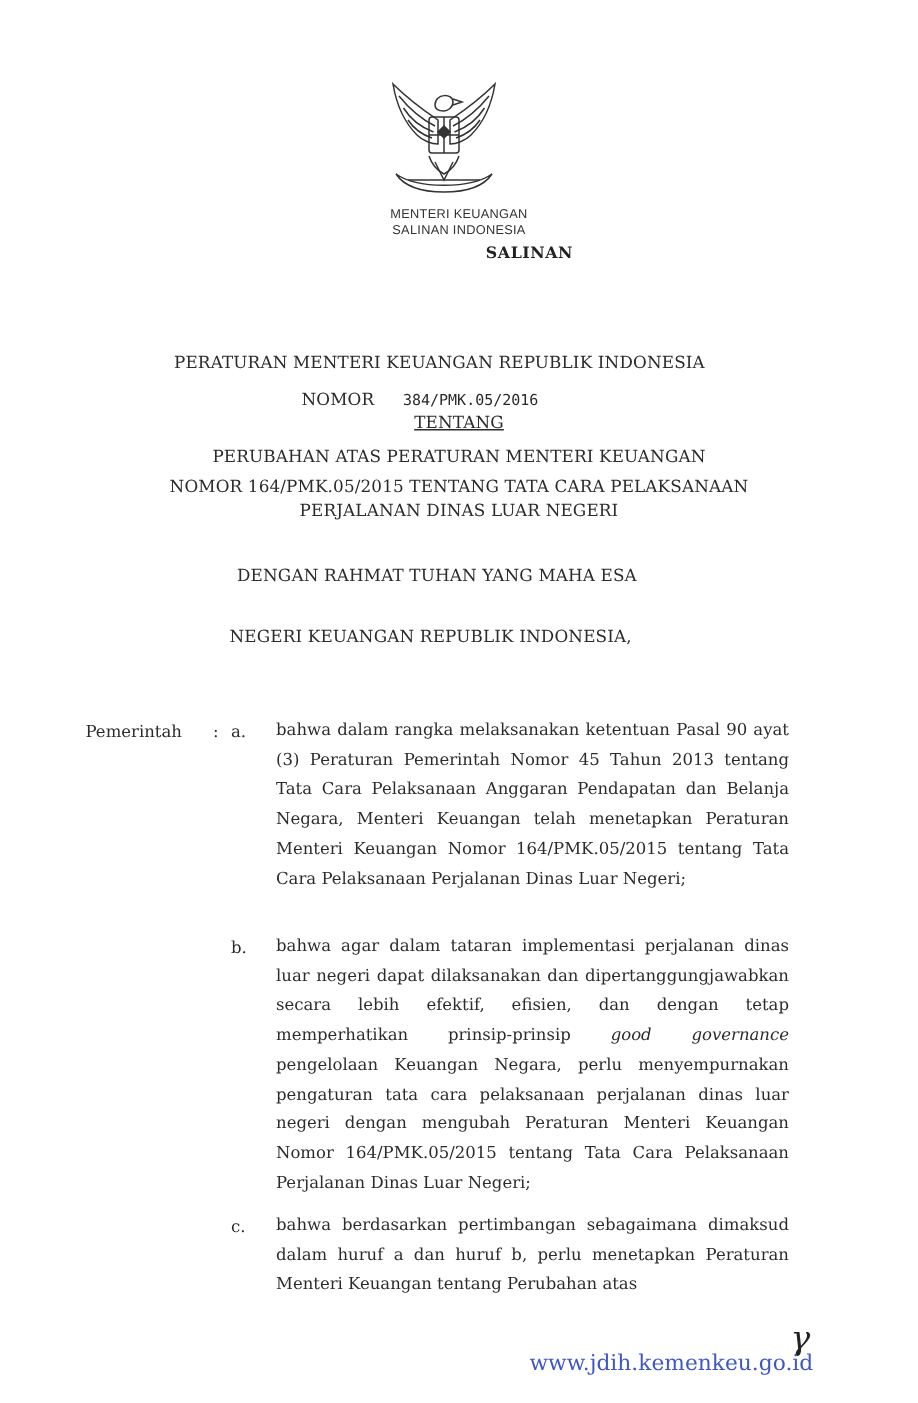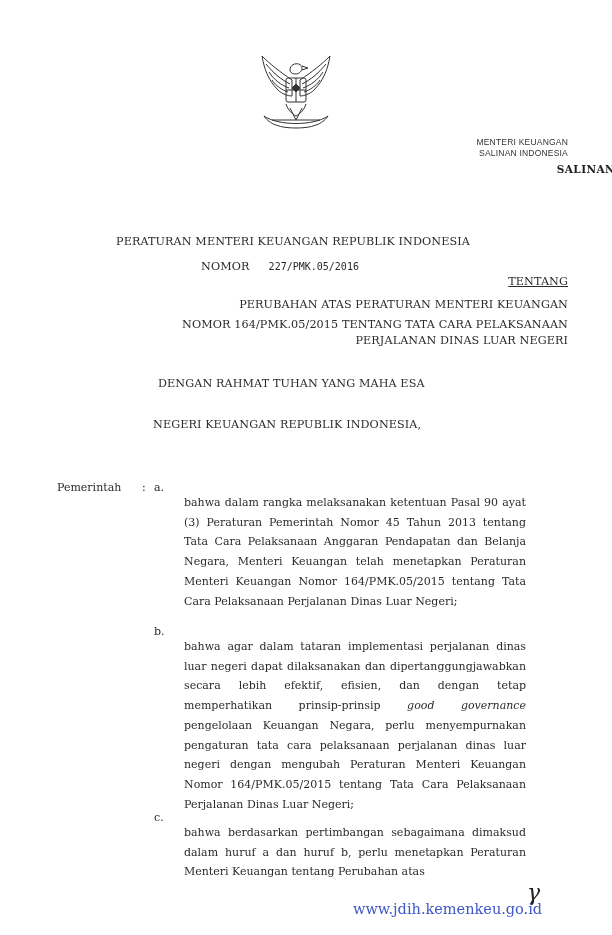--- a/index.html
+++ b/index.html
@@ -1,26 +1,26 @@
 <!DOCTYPE html>
 <html><head>
 <meta charset="utf-8">
 <style>
   html, body { margin: 0; padding: 0; background: #ffffff; }
   body { width: 612px; height: 935px; position: relative; overflow: hidden;
          font-family: "DejaVu Serif", "Liberation Serif", serif; color: #2a2a2a; }
   .abs { position: absolute; }
-  .center { position: absolute; left: 0; width: 568px; text-align: right; }
+  .center { position: absolute; left: 0; width: 612px; text-align: center; }
   .emblem { left: 256px; top: 50px; width: 80px; height: 82px; }
   .inst { font-family: "Liberation Sans", sans-serif; font-size: 8.5px; letter-spacing: 0.2px; color: #333; }
   .salinan { font-weight: bold; font-size: 10.5px; letter-spacing: 0.4px; color: #222; padding-left: 47px; }
   .title { font-size: 11.2px; color: #2b2b2b; letter-spacing: 0.1px; white-space: nowrap; }
   .mono { font-family: "DejaVu Sans Mono", "Liberation Mono", monospace; font-size: 10px; }
   .para { position: absolute; left: 184px; width: 342px; font-size: 11px; line-height: 19.7px;
-          text-align: justify; text-align-last: left; color: #2b2b2b; margin-top: 16px; }
+          text-align: justify; text-align-last: left; color: #2b2b2b; }
   .label { font-size: 11px; color: #2b2b2b; }
   .link { font-family: "DejaVu Serif", serif; font-size: 14.5px; color: #3f56c8; }
   i { font-style: italic; }
 </style>
 </head>
 <body>
 
 <div class="abs emblem">
   <svg width="80" height="82" viewBox="0 0 80 82">
     <g fill="none" stroke="#333" stroke-width="1">
@@ -52,21 +52,21 @@
   </svg>
 </div>
 
 <div class="center inst" style="top:137px;">MENTERI KEUANGAN</div>
 <div class="center inst" style="top:148px;">SALINAN INDONESIA</div>
 <div class="center salinan" style="top:163px;">SALINAN</div>
 
 <div class="abs title" style="left:116px; top:235px;">PERATURAN MENTERI KEUANGAN REPUBLIK INDONESIA</div>
 <div class="abs" style="left:201px; top:255px; white-space:nowrap;">
   <span class="title">NOMOR</span>
-  <span class="mono" style="margin-left:14px;">227/PMK.05/2016</span>
+  <span class="mono" style="margin-left:14px;">384/PMK.05/2016</span>
 </div>
 <div class="center title" style="top:275px;text-decoration:underline;">TENTANG</div>
 <div class="center title" style="top:298px;">PERUBAHAN ATAS PERATURAN MENTERI KEUANGAN</div>
 <div class="center title" style="top:318px;">NOMOR 164/PMK.05/2015 TENTANG TATA CARA PELAKSANAAN</div>
 <div class="center title" style="top:334px;">PERJALANAN DINAS LUAR NEGERI</div>
 
 <div class="abs title" style="left:158px; top:377px;text-align:center;">DENGAN RAHMAT TUHAN YANG MAHA ESA</div>
 <div class="abs title" style="left:153px; top:418px;">NEGERI KEUANGAN REPUBLIK INDONESIA,</div>
 
 <div class="abs label" style="left:57px; top:481px;">Pemerintah</div>

